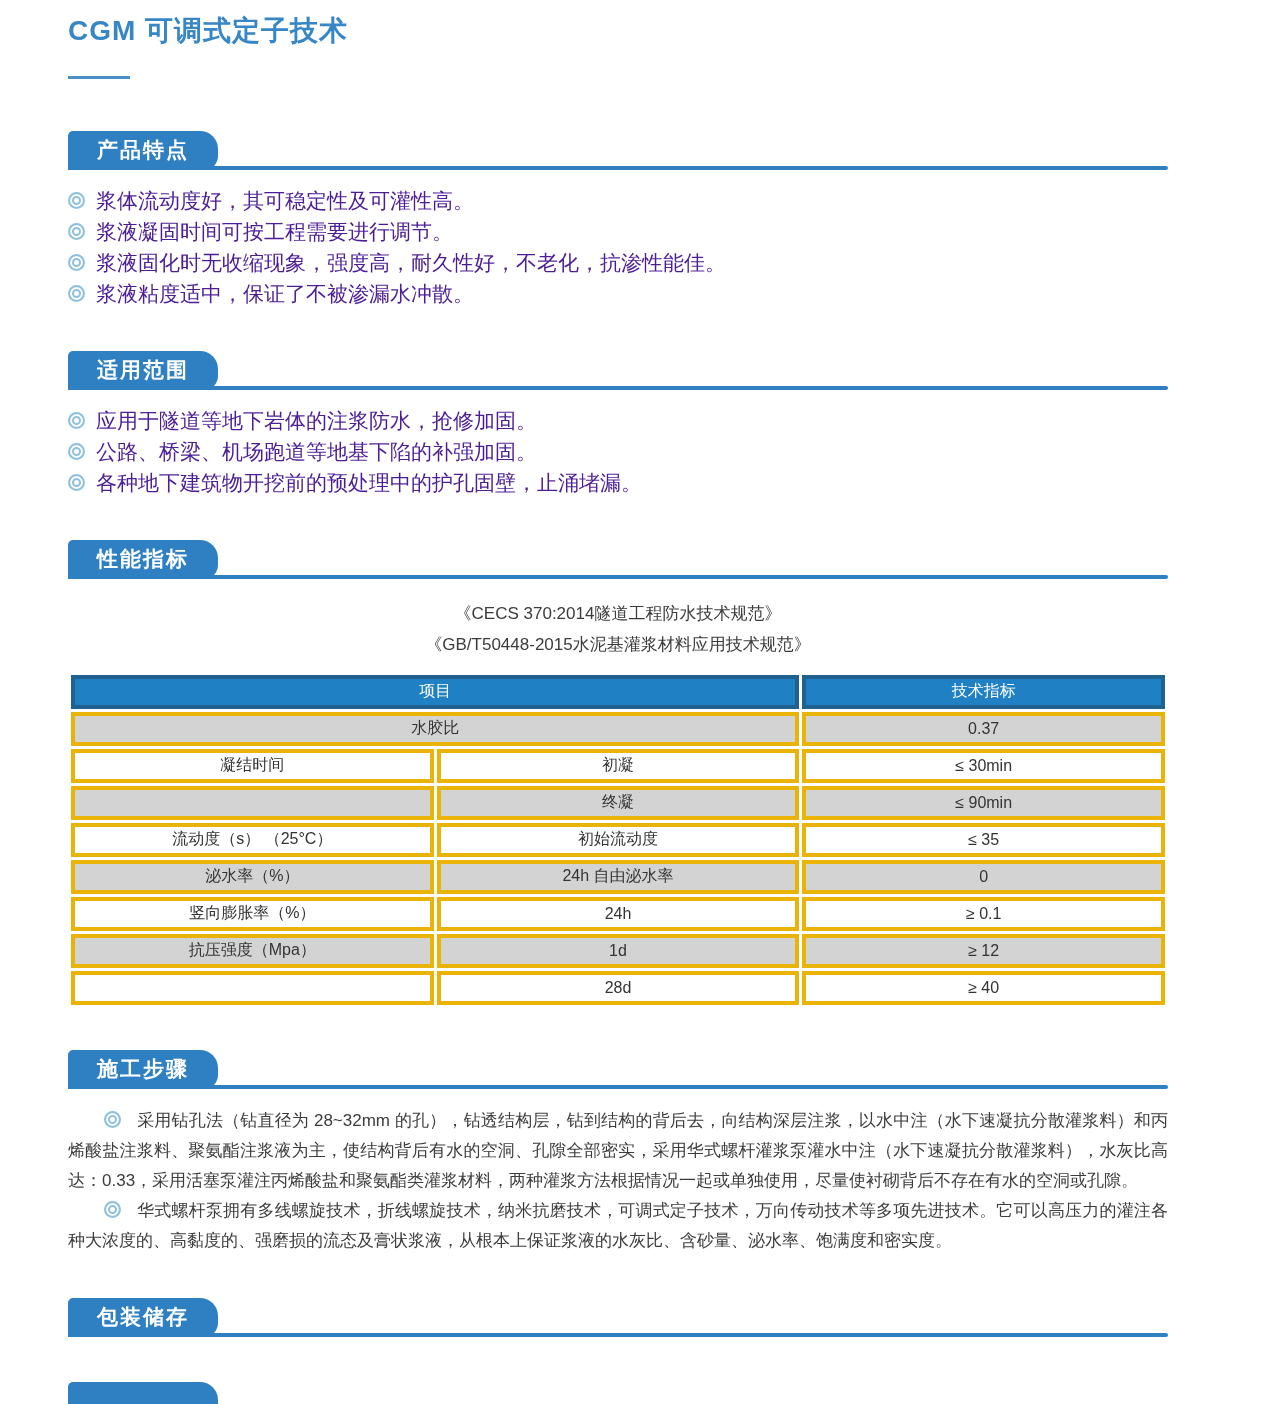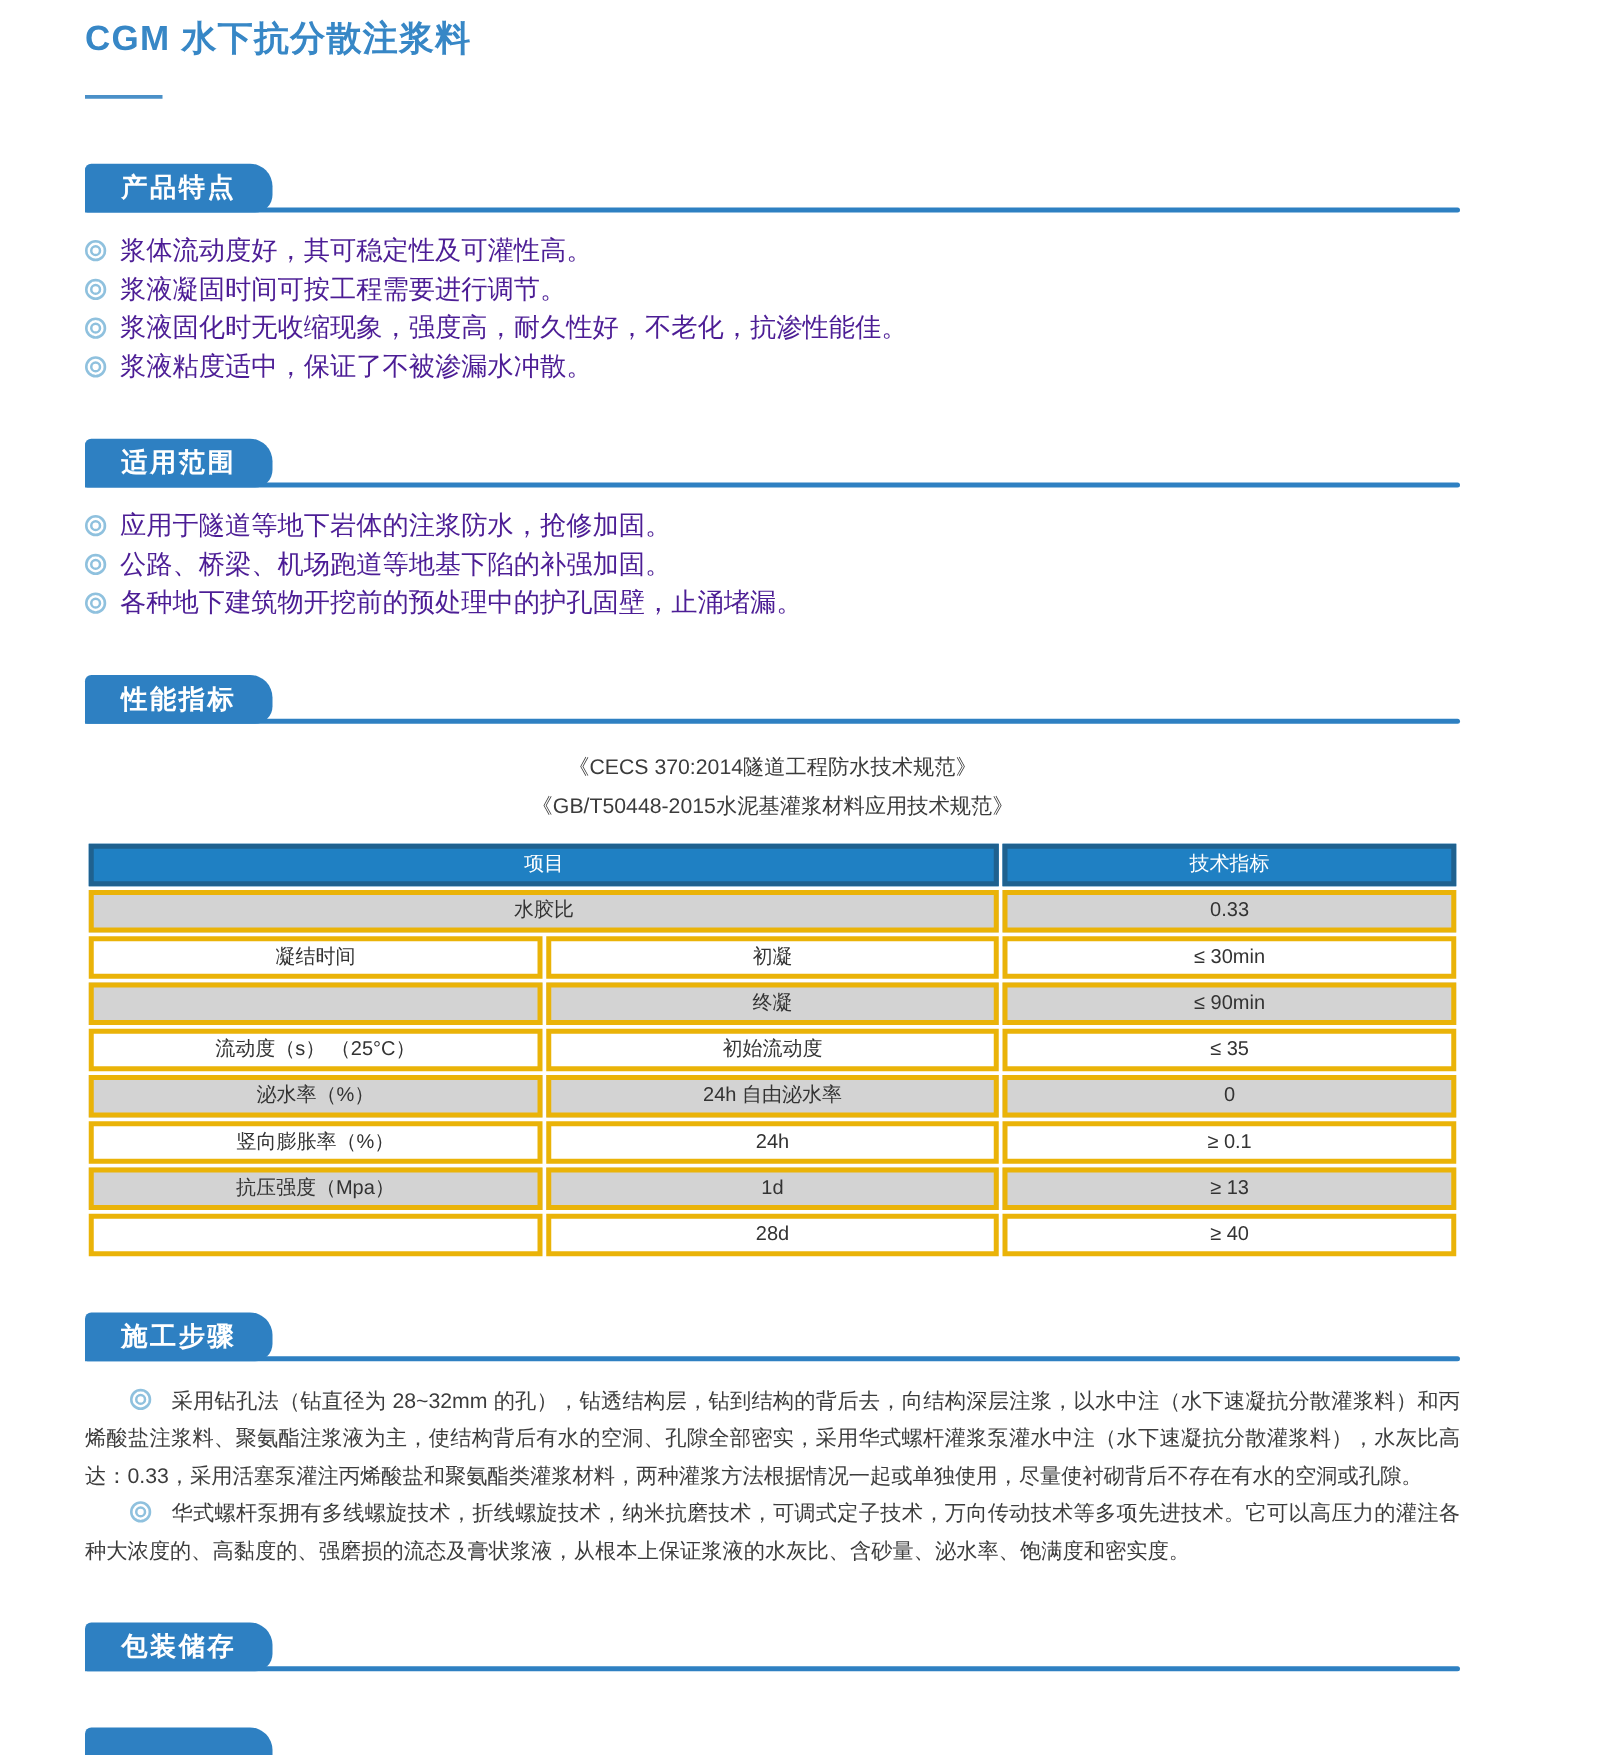--- a/index.html
+++ b/index.html
@@ -126,21 +126,21 @@
     line-height: 30px;
     text-align: justify;
     text-indent: 36px;
   }
 </style>
 </head>
 <body>
 
 <div class="page">
 
-  <h1 class="page-title">CGM 水下抗分散注浆料</h1>
+  <h1 class="page-title">CGM 可调式定子技术</h1>
   <div class="title-underline"></div>
 
   <section>
     <div class="sec-header">
       <div class="sec-line"></div>
       <div class="sec-tab">
         <span>产品特点</span>
       </div>
     </div>
     <ul class="bullets">
@@ -198,21 +198,21 @@
       <div>《GB/T50448-2015水泥基灌浆材料应用技术规范》</div>
     </div>
     <table class="perf-table">
       <tbody>
         <tr>
           <th colspan="2">项目</th>
           <th>技术指标</th>
         </tr>
         <tr class="gray">
           <td colspan="2">水胶比</td>
-          <td>0.33</td>
+          <td>0.37</td>
         </tr>
         <tr class="white">
           <td>凝结时间</td>
           <td>初凝</td>
           <td>≤ 30min</td>
         </tr>
         <tr class="gray">
           <td></td>
           <td>终凝</td>
           <td>≤ 90min</td>
@@ -228,21 +228,21 @@
           <td>0</td>
         </tr>
         <tr class="white">
           <td>竖向膨胀率（%）</td>
           <td>24h</td>
           <td>≥ 0.1</td>
         </tr>
         <tr class="gray">
           <td>抗压强度（Mpa）</td>
           <td>1d</td>
-          <td>≥ 13</td>
+          <td>≥ 12</td>
         </tr>
         <tr class="white">
           <td></td>
           <td>28d</td>
           <td>≥ 40</td>
         </tr>
       </tbody>
     </table>
   </section>
 

